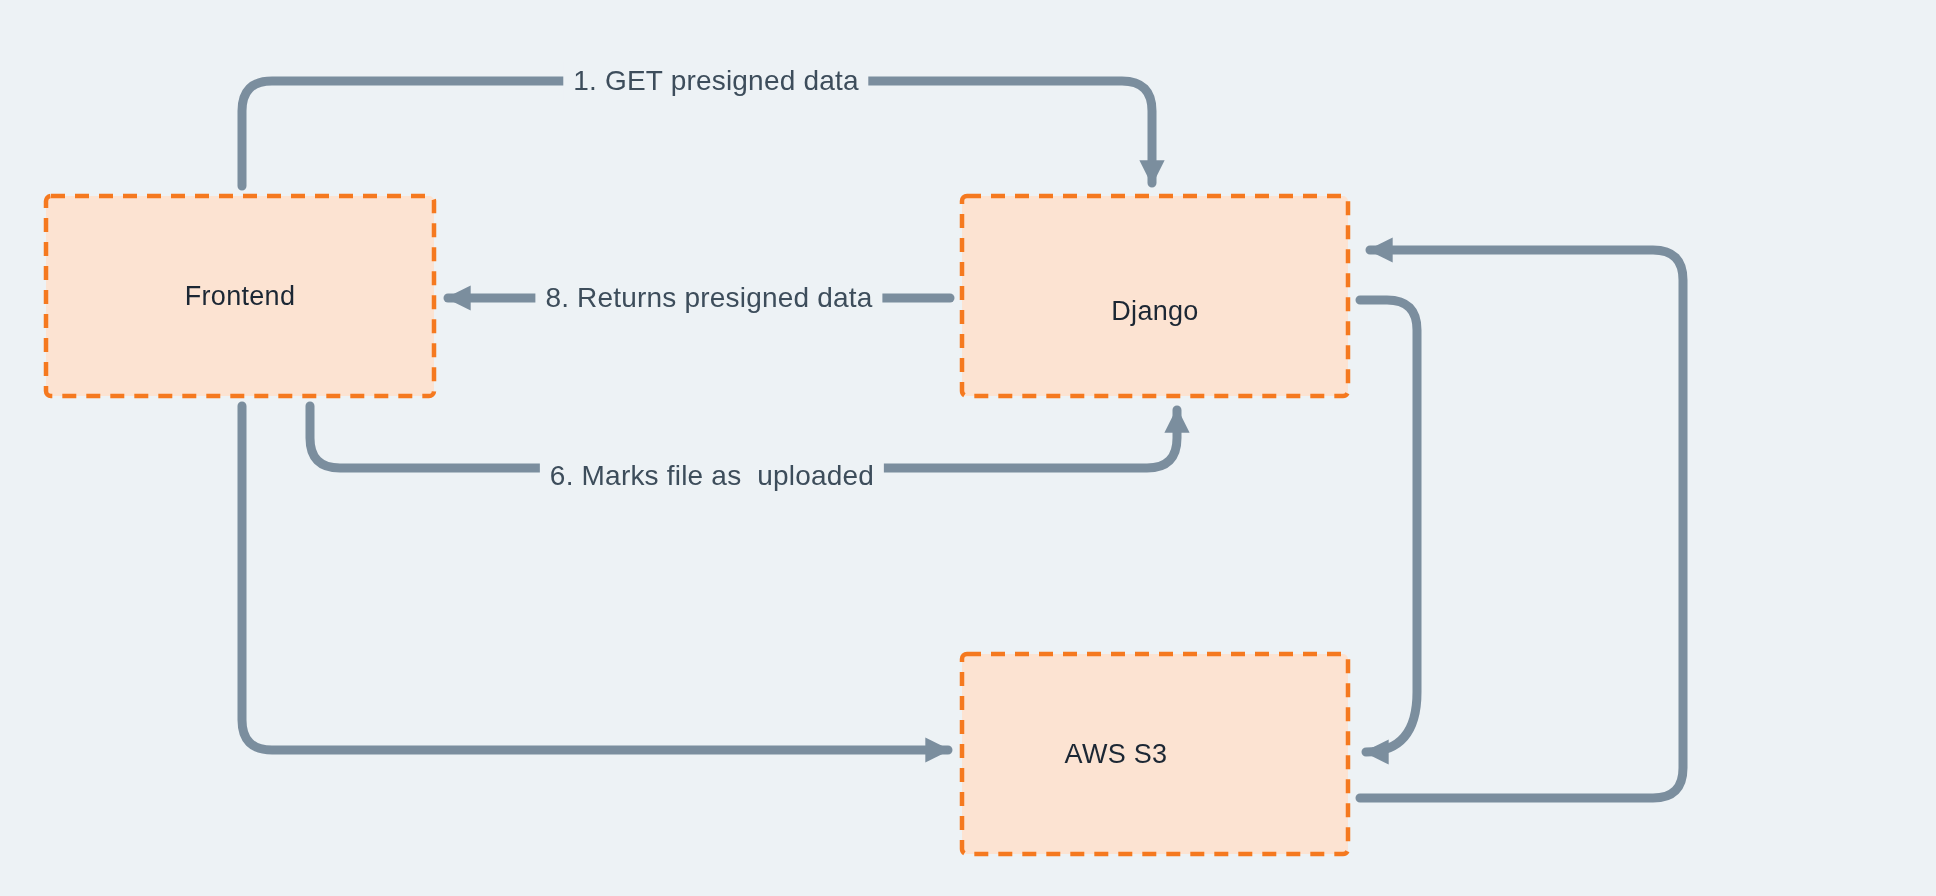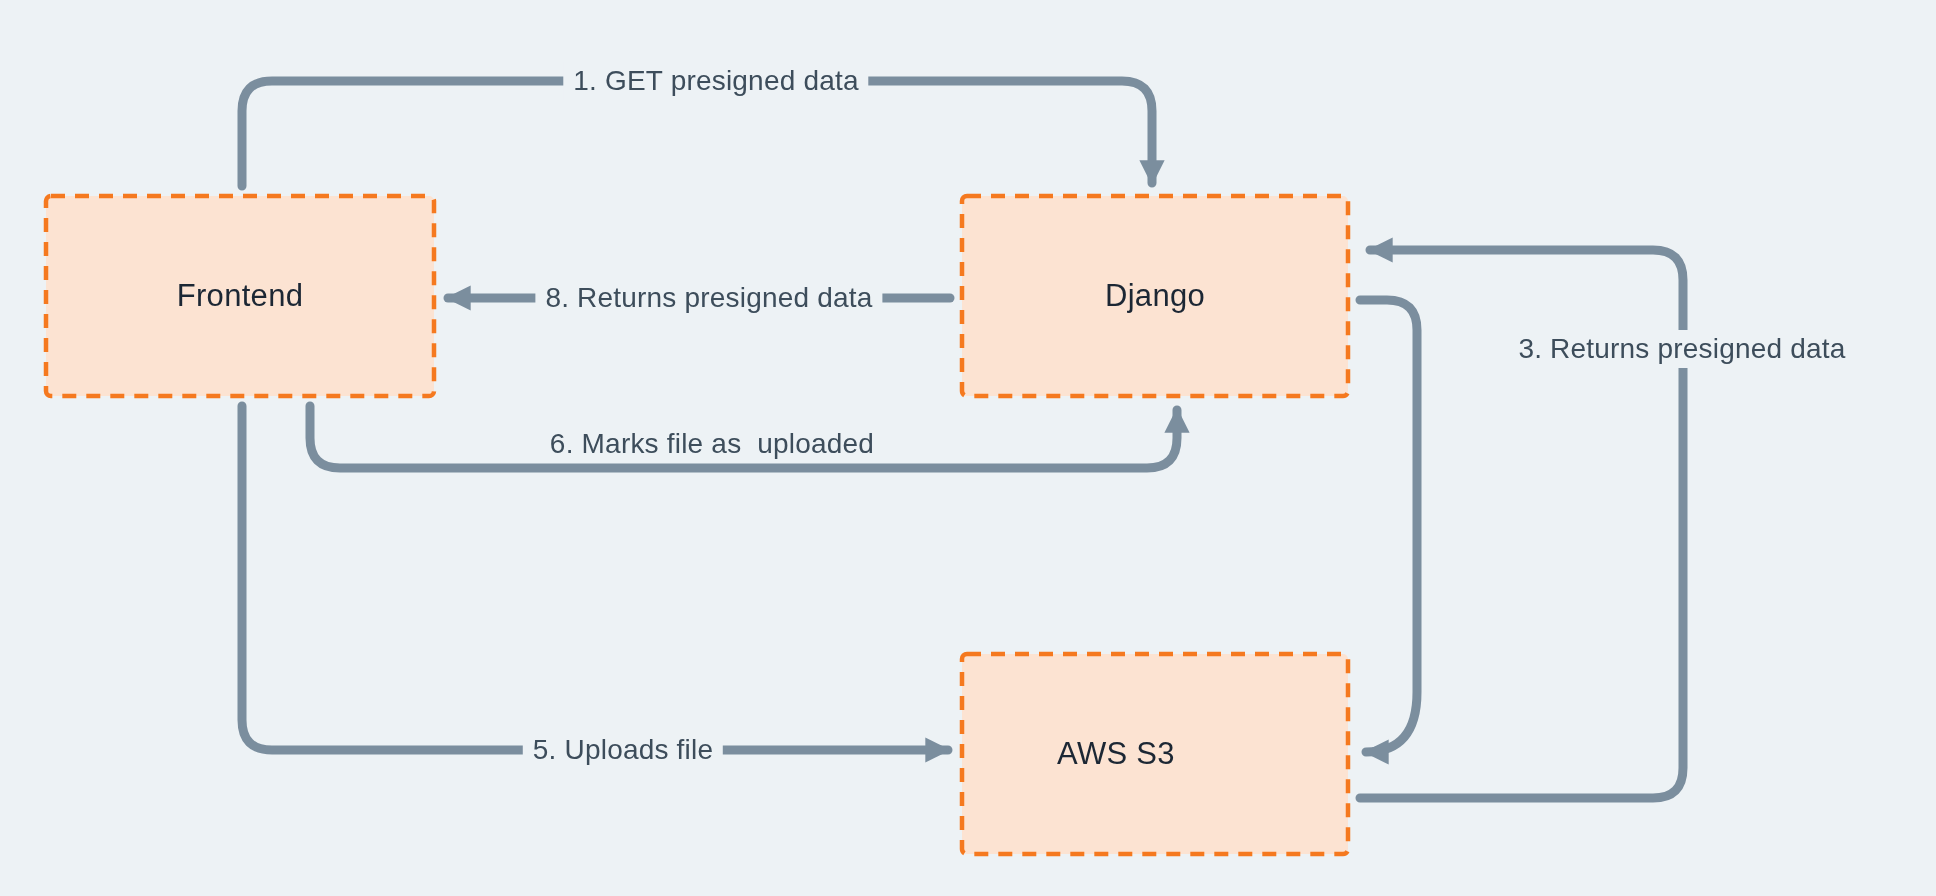--- a/index.html
+++ b/index.html
@@ -37,21 +37,21 @@
     stroke-linejoin: round;
   }
   #arrowhead path {
     fill: var(--arrow, #7b8e9e);
   }
   .node-label {
     position: absolute;
     display: flex;
     align-items: center;
     justify-content: center;
-    font-size: 31px;
+    font-size: 27px;
     color: var(--node-text, #1c2734);
     letter-spacing: 0.3px;
   }
   .edge-label {
     position: absolute;
     transform: translate(-50%, -50%);
     background: var(--background, #edf2f5);
     padding: 3px 10px;
     font-size: 28px;
     color: var(--edge-text, #3d4d5b);
@@ -82,22 +82,20 @@
     <path class="edge-path" marker-end="url(#arrowhead)" d="M 1360 798 L 1653 798 Q 1683 798 1683 768 L 1683 280 Q 1683 250 1653 250 L 1370 250"></path>
 
     <path class="edge-path" marker-end="url(#arrowhead)" d="M 950 298 L 448 298"></path>
 
     <path class="edge-path" marker-end="url(#arrowhead)" d="M 242 406 L 242 720 Q 242 750 272 750 L 948 750"></path>
 
     <path class="edge-path" marker-end="url(#arrowhead)" d="M 310 406 L 310 438 Q 310 468 340 468 L 1147 468 Q 1177 468 1177 438 L 1177 410"></path>
   </svg>
 
   <div class="node-label" style="left:46px;  top:196px; width:388px; height:200px;">Frontend</div>
-  <div class="node-label" style="left:962px; top:196px; width:386px; height:200px;">Django</div>
+  <div class="node-label" style="left:962px; top:211px; width:386px; height:200px;">Django</div>
   <div class="node-label" style="left:923px; top:654px; width:386px; height:200px;">AWS S3</div>
 
   <div class="edge-label" style="left:716px;  top:81px;">1. GET presigned data</div>
-  <div class="edge-label" style="left:1682px; top:349px;">3. Returns presigned data</div>
   <div class="edge-label" style="left:709px;  top:298px;">8. Returns presigned data</div>
-  <div class="edge-label" style="left:623px;  top:750px;">5. Uploads file</div>
-  <div class="edge-label" style="left:712px;  top:444px;">6. Marks file as  uploaded</div>
+  <div class="edge-label" style="left:712px;  top:476px;">6. Marks file as  uploaded</div>
 
 </div>
 
 </body></html>

